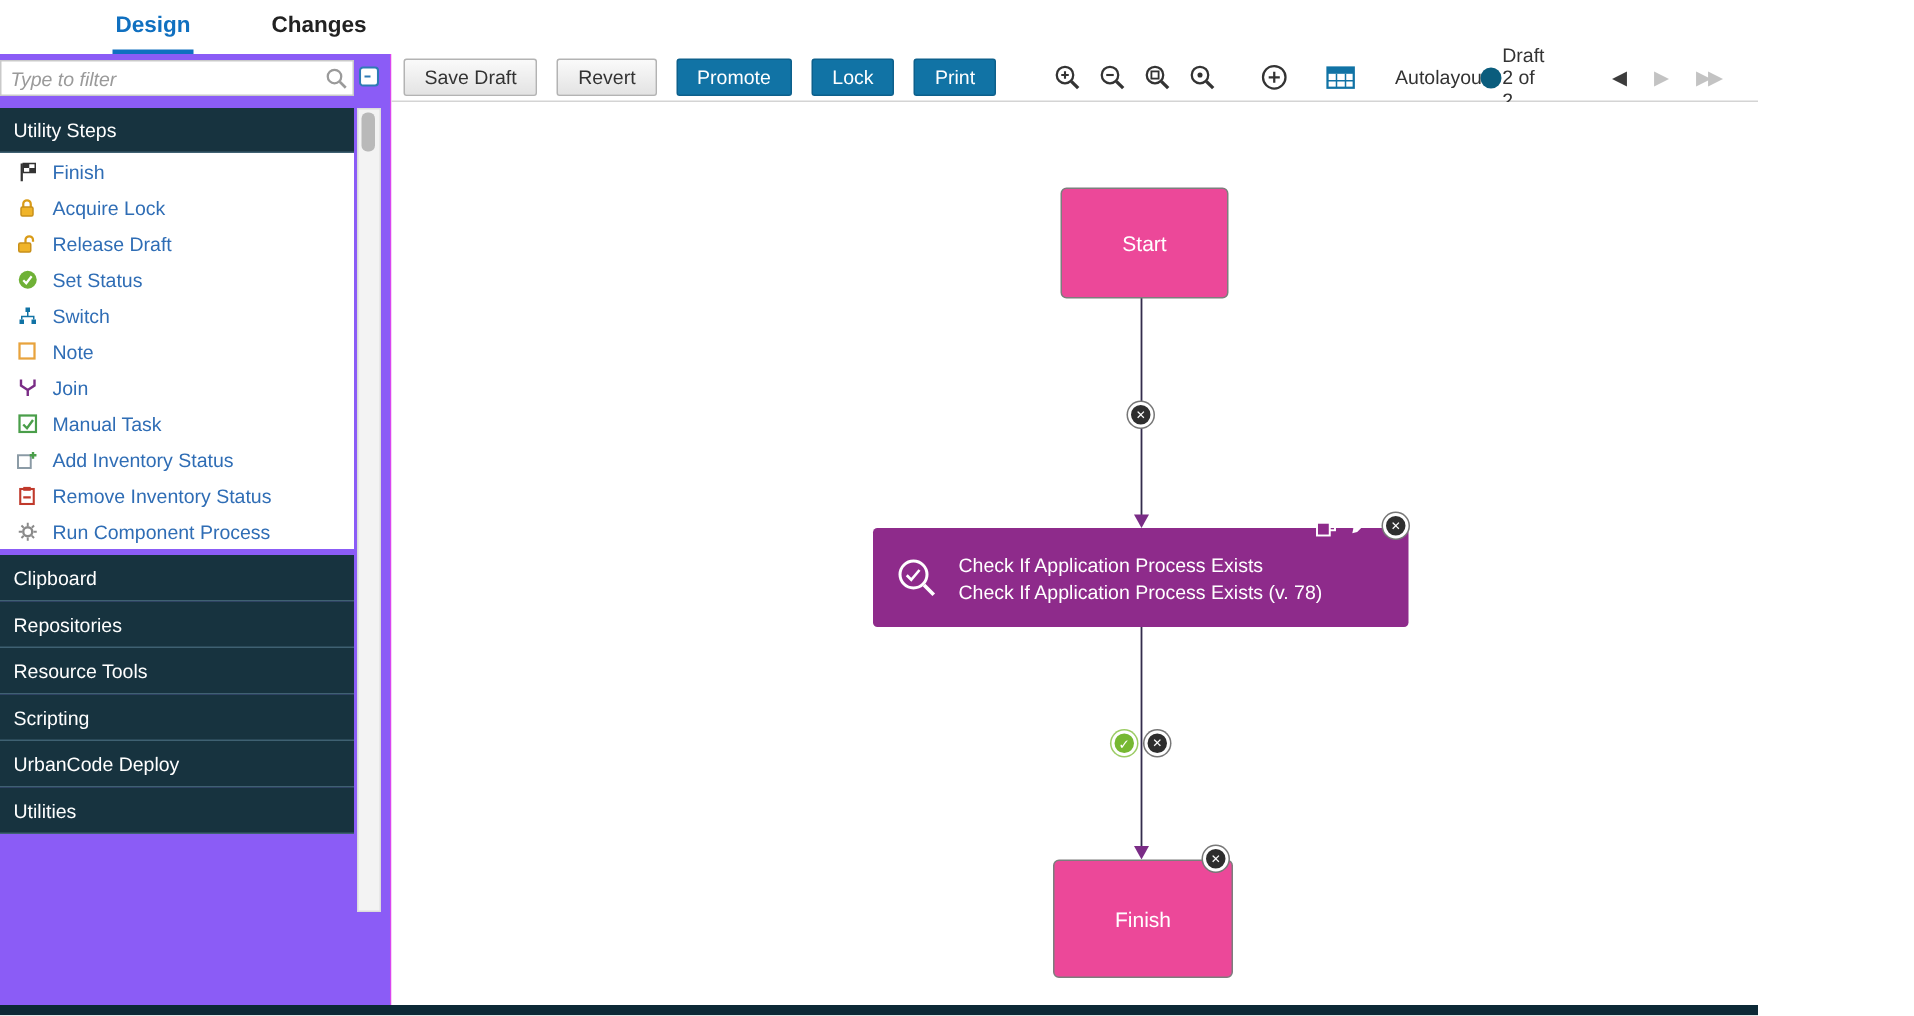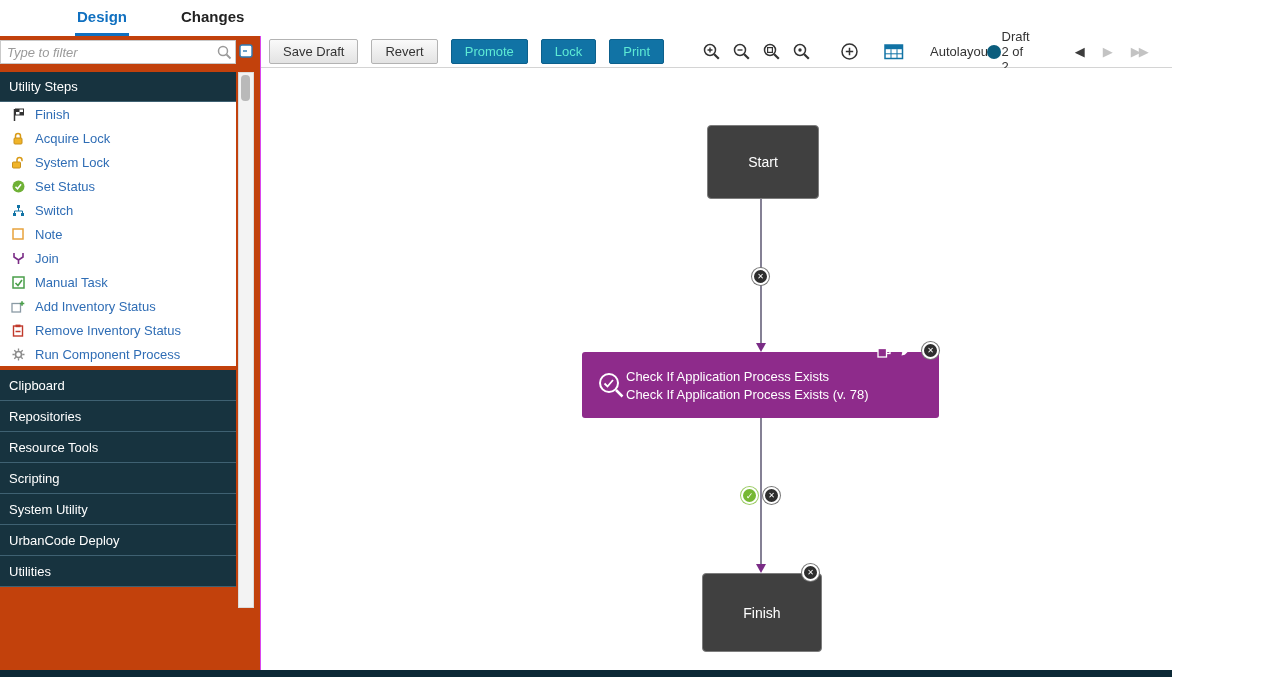--- a/index.html
+++ b/index.html
@@ -8,21 +8,21 @@
   .app { position:relative; width:1172px; height:677px; background:#fff; overflow:hidden; }
 
   
   .tabbar { position:absolute; top:0; left:0; width:100%; height:36px; background:#fff;
             display:flex; align-items:stretch; padding-left:75px; gap:50px; }
   .tab { display:flex; align-items:center; font-size:15px; font-weight:700; color:#222;
          cursor:pointer; border-bottom:3px solid transparent; padding:0 2px; }
   .tab.active { color:#1070c0; border-bottom-color:#1070c0; }
 
   
-  .sidebar { position:absolute; left:0; top:36px; width:260px; bottom:7px; background:#c2410c;padding-left:33px; }
+  .sidebar { position:absolute; left:0; top:36px; width:260px; bottom:7px; background:#8b5cf6;padding-left:33px; }
   .filter-wrap { position:absolute; left:0; top:4px; width:236px; height:24px; }
   .filter-input { width:222px; height:22px; border:1px solid #c9c9c9; font-size:13px;
                   padding:0 6px; color:#444; font-family:inherit; }
   .filter-input::placeholder { font-style:italic; color:#9a9a9a; }
   .filter-search { position:absolute; right:4px; top:4px; }
   .collapse-btn { position:absolute; left:239px; top:8px; cursor:pointer; line-height:0; }
 
   .palette { position:absolute; left:0; top:36px; width:236px; }
   .dark-header { height:29px; background:#17333f; color:#fff; font-size:13px;
                  display:flex; align-items:center; padding-left:9px;
@@ -39,21 +39,21 @@
                  background:#b9b9b9; border-radius:4px; cursor:grab; }
 
   
   .main { position:absolute; left:260px; top:36px; right:0; bottom:7px;
           border-left:1px solid #d946ef; background:#fff; }
   .toolbar { display:flex; align-items:center; height:31px; padding-left:8px;
              border-bottom:1px solid #d4d4d4; background:#fff; }
   .btn { font-size:13px; padding:4px 13px; border-radius:2px; cursor:pointer;
          font-family:inherit; margin-right:13px; white-space:nowrap; }
   .btn-gray { background:linear-gradient(#fafafa,#e3e3e3); border:1px solid #b3b3b3; color:#333; }
-  .btn-teal { background:#1173a5; border:1px solid #0d608c; color:#5eead4; }
+  .btn-teal { background:#1173a5; border:1px solid #0d608c; color:#ffffff; }
   .tool-icn { display:inline-flex; align-items:center; cursor:pointer; line-height:0; }
   .zoomgroup { display:flex; gap:10px; margin-left:25px; }
   .sep-v { width:1px; height:20px; background:#d4d4d4; margin:0 12px; }
   .autolayout-lbl { font-size:13px; color:#333; margin-left:2px; }
   .toggle { width:34px; height:16px; border-radius:8px; background:#2f9ec2;
             position:relative; cursor:pointer; margin-left:10px; }
   .toggle .knob { position:absolute; right:1px; top:1px; width:14px; height:14px;
                   border-radius:50%; background:#0b5d7d; }
   .draft-text { font-size:13px; color:#333; margin-left:auto; }
   .nav { display:flex; gap:18px; align-items:center; margin-left:45px; margin-right:55px;
@@ -61,23 +61,23 @@
   .nav .arrow { cursor:pointer; }
   .arrow-on { color:#3c3c3c; }
   .arrow-off { color:#c3c3c3; }
   .arrow-last { letter-spacing:-2px; }
 
   
   .canvas { position:absolute; left:0; top:32px; right:0; bottom:0; background:#fff; overflow:hidden; }
   .edges { position:absolute; left:0; top:0; pointer-events:none; }
   .node { position:absolute; display:flex; align-items:center; justify-content:center;
           color:#fff; cursor:pointer; z-index:1; }
-  .node-gray { background:#404040; border:1px solid #7d7d7d; border-radius:4px; font-size:14px; }
+  .node-gray { background:#ec4899; border:1px solid #7d7d7d; border-radius:4px; font-size:14px; }
   .node-purple { background:#8e2b8b; border-radius:3px; justify-content:flex-start;
-                 padding:0 14px; font-size:13px; }
+                 padding:0 14px; gap:13px; font-size:13px; }
   .node-purple .lines { display:flex; flex-direction:column; gap:3px; }
   .badge { position:absolute; border-radius:50%; display:flex; align-items:center;
            justify-content:center; z-index:2; cursor:pointer; }
   .xbadge { width:13px; height:13px; background:#2e2e2e; color:#fff; font-size:8px;
             border:2px solid #fff; box-shadow:0 0 0 1px #777; }
   .okbadge { width:13px; height:13px; background:#76b832; color:#fff; font-size:9px;
              border:2px solid #fff; box-shadow:0 0 0 1px #9ccc65; }
   .node-actions { position:absolute; left:616px; top:274px; display:flex; gap:8px;
                   align-items:center; z-index:3; }
   .node-actions .act { cursor:pointer; line-height:0; }
@@ -136,21 +136,21 @@
         <span class="step-label">Acquire Lock</span>
       </div>
 
       <div class="step-row">
         <span class="icn">
           <svg width="14" height="13">
               <path d="M6 6V4a2.5 2.5 0 0 1 5 0v1.2" fill="none" stroke="#d99b17" stroke-width="1.5"></path>
               <rect x="1.5" y="6" width="8" height="6" rx="1" fill="#f0b429" stroke="#c8901a"></rect>
             </svg>
         </span>
-        <span class="step-label">System Lock</span>
+        <span class="step-label">Release Draft</span>
       </div>
 
       <div class="step-row">
         <span class="icn">
           <svg width="13" height="13">
               <circle cx="6.5" cy="6.5" r="6" fill="#6fb136"></circle>
               <path d="M3.5 6.8l2 2 3.6-4.6" stroke="#fff" stroke-width="1.5" fill="none"></path>
             </svg>
         </span>
         <span class="step-label">Set Status</span>
@@ -226,21 +226,20 @@
         </span>
         <span class="step-label">Run Component Process</span>
       </div>
 
 
       <div class="sections">
         <div class="dark-header" style="height:30px">Clipboard</div>
         <div class="dark-header" style="height:30px">Repositories</div>
         <div class="dark-header" style="height:30px">Resource Tools</div>
         <div class="dark-header" style="height:30px">Scripting</div>
-        <div class="dark-header" style="height:30px">System Utility</div>
         <div class="dark-header" style="height:30px">UrbanCode Deploy</div>
         <div class="dark-header" style="height:30px">Utilities</div>
       </div>
     </div>
 
     <div class="scrollstrip">
       <div class="scrollthumb"></div>
     </div>
   </div>
 

